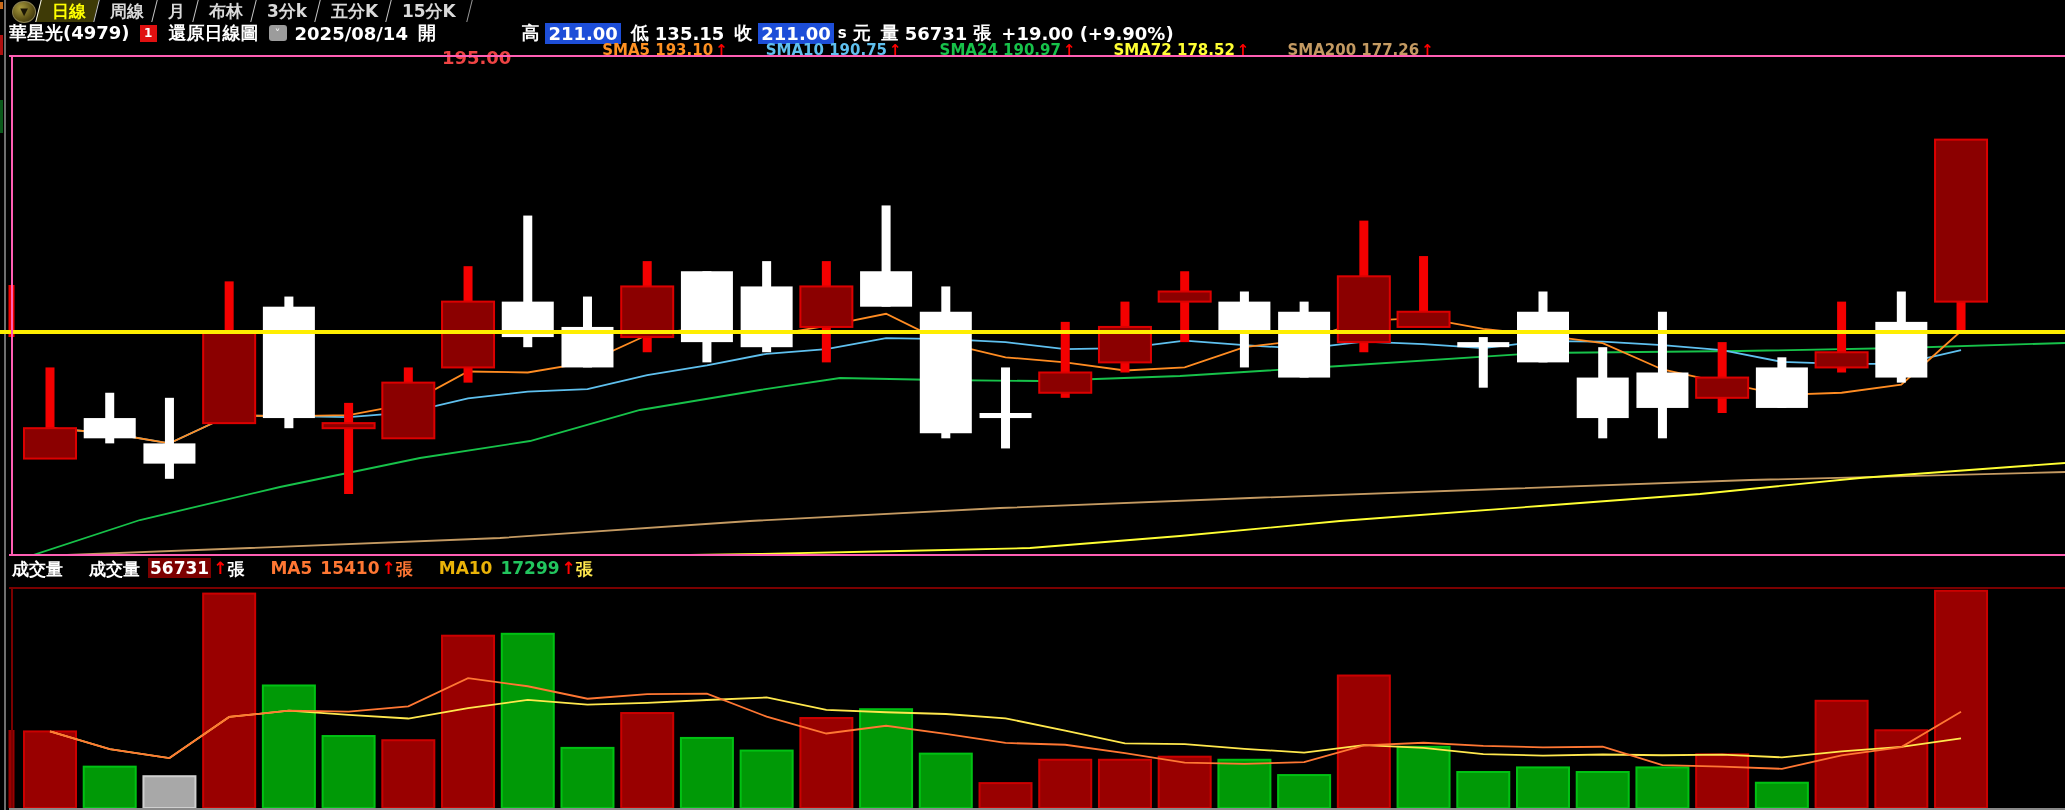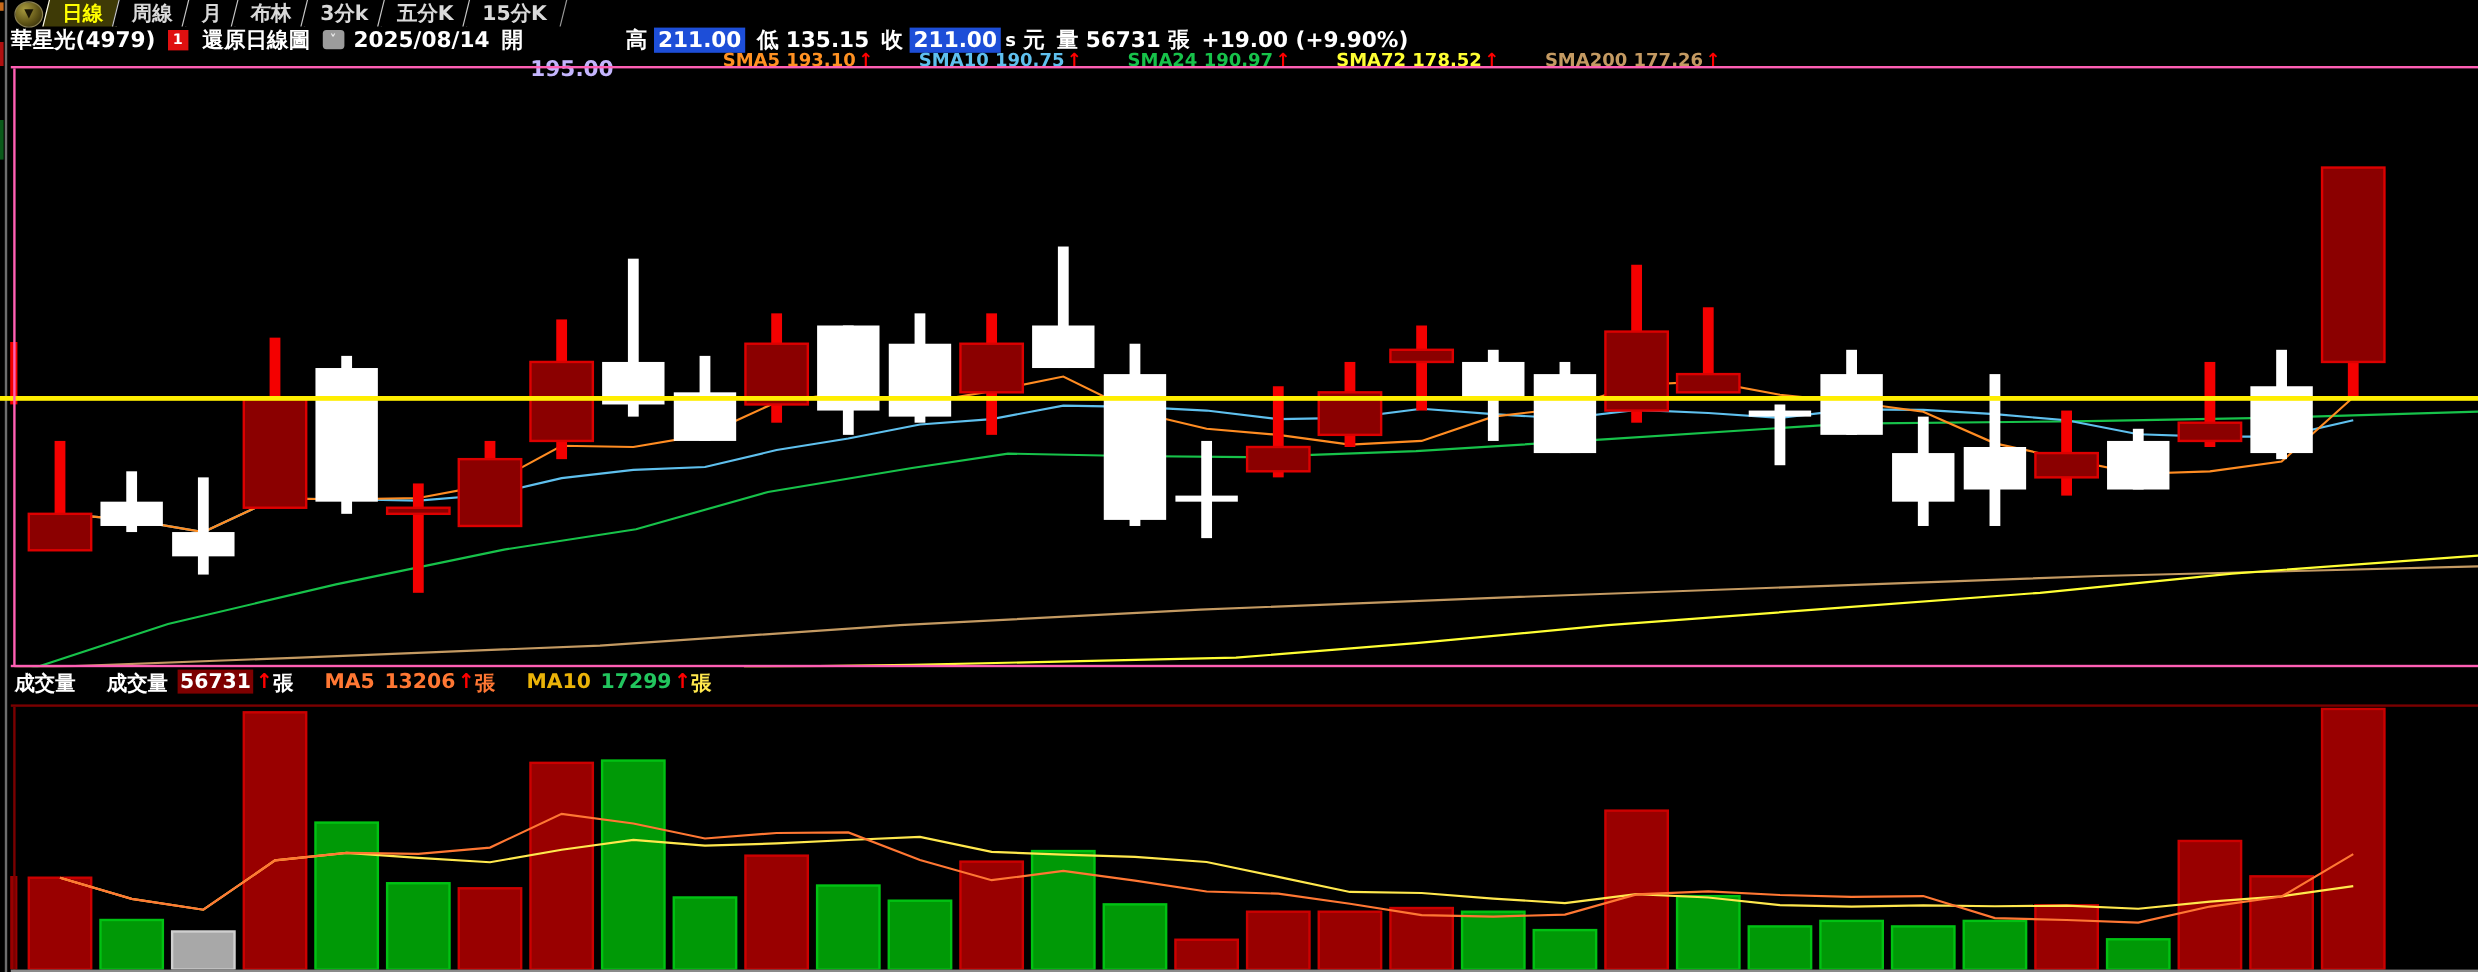--- a/index.html
+++ b/index.html
@@ -20,21 +20,21 @@
   .tab>span{transform:skewX(14deg);display:inline-block;}
   .tab.sel{background:#3e3a06;color:#ffff00;border-left:1px solid #fffef0;border-right:1px solid #fffef0;}
   
   .infobar{position:absolute;left:9px;top:22px;width:2056px;height:22px;display:flex;align-items:center;
     color:#fff;font-size:18px;font-weight:bold;white-space:nowrap;}
   .infobar .sp{margin-right:10px;text-align:right;}
   .badge{display:inline-flex;align-items:center;justify-content:center;width:17px;height:17px;margin-right:12px;
     background:#e01010;color:#fff;font-size:12px;font-weight:bold;}
   .ddicon{display:inline-flex;align-items:center;justify-content:center;width:18px;height:16px;margin-right:8px;
     background:#9c9c9c;border-radius:3px;color:#f2f2f2;font-size:11px;}
-  .red-txt{color:#c4b5fd;margin-top:48px;}
+  .red-txt{color:#ef4444;margin-top:48px;}
   .red-bg{background:#1d4ed8;color:#fff;padding:0 3px;}
   
   .smabar{position:absolute;left:12px;top:42px;width:2050px;height:15px;display:flex;align-items:center;
     font-size:15px;font-weight:bold;white-space:nowrap;justify-content:center;}
   .smabar .item{margin-right:38px;display:inline-flex;align-items:center;}
   .arrow{color:#ff0000;font-weight:bold;margin-left:2px;}
   
   .pline{position:absolute;left:9px;width:2056px;height:2px;background:#ff5fb4;}
   .price-pane-border{position:absolute;left:11px;top:57px;width:2053px;height:498px;border-left:2px solid #ff5fb4;pointer-events:none;}
   svg{position:absolute;left:0;display:block;}
@@ -263,21 +263,21 @@
   <div class="price-pane-border"></div>
   <div class="pline" style="top:554px;"></div>
 
   <div class="volhdr">
     <span class="gap">成交量</span>
     <span style="margin-right:8px;">成交量</span>
     <span class="vol-val">56731</span>
     <span class="arrow">↑</span>
     <span class="gap">張</span>
     <span style="color:#ff7733;margin-right:8px;">MA5</span>
-    <span style="color:#ff7733;">13206</span>
+    <span style="color:#ff7733;">15410</span>
     <span class="arrow">↑</span>
     <span class="gap" style="color:#ff7733;">張</span>
     <span style="color:#eab308;margin-right:8px;">MA10</span>
     <span style="color:#22c55e;">17299</span>
     <span class="arrow">↑</span>
     <span style="color:#ffe84d;">張</span>
   </div>
 
   <div class="dkred-line"></div>
   <svg id="vol-svg" width="2065" height="219" viewBox="0 589 2065 219" style="top:589px;">

